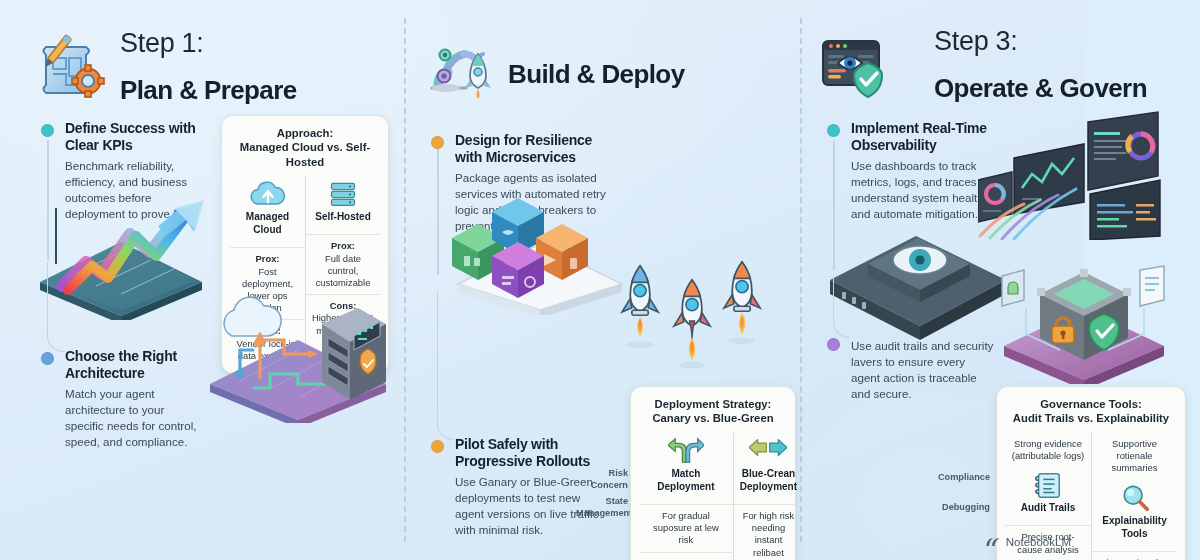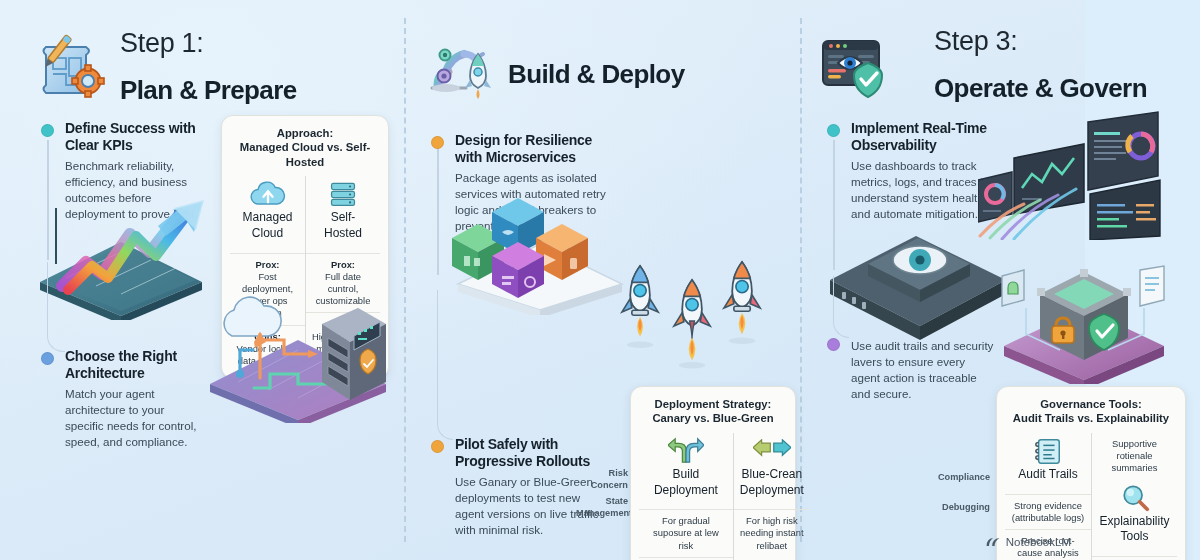--- a/index.html
+++ b/index.html
@@ -85,21 +85,21 @@
     line-height: 1.28; padding: 2px 2px 7px;
   }
   .card-grid { display: flex; }
   .card-col { flex: 1 1 50%; }
   .card-col + .card-col { border-left: 1px solid #dcdcd6; }
   .card-cell {
     padding: 5px 6px; text-align: center;
     font-size: 9.4px; color: #2c3a45; line-height: 1.3;
   }
   .card-cell + .card-cell { border-top: 1px solid #e4e4de; }
-  .cell-head { font-weight: 400; font-size: 12px; color: #15212b; padding-bottom: 6px; }
+  .cell-head { font-weight: 700; font-size: 10px; color: #15212b; padding-bottom: 6px; }
   .cell-label { display: block; font-weight: 700; color: #1b2730; }
   .card-icon { height: 32px; display: flex; align-items: center; justify-content: center; }
 
   
   .row-label {
     position: absolute; text-align: right;
     font-size: 9.2px; font-weight: 700; color: #4a5a66; line-height: 1.25;
   }
 
   
@@ -486,21 +486,21 @@
       <div class="card-grid">
         <div class="card-col">
           <div class="card-cell" style="border-top:none; padding-top:2px;">
             <div class="card-icon">
               <svg viewBox="0 0 40 30" width="36" height="27">
                 <path d="M20 28 L20 14 q0 -7 -8 -7 L8 7 L8 2 L0 9 L8 16 L8 11 L11 11 q5 0 5 5 L16 28 z" fill="#8fc87f" stroke="#4c8a3f" stroke-width="1.4"></path>
                 <path d="M24 28 L24 16 q0 -5 6 -5 L33 11 L33 16 L40 9 L33 2 L33 7 L29 7 q-9 0 -9 9 L20 28 z" fill="#6fc0d8" stroke="#3c7f96" stroke-width="1.4"></path>
               </svg>
             </div>
             <div class="cell-head">
-              <div>Build</div>
+              <div>Match</div>
               <div>Deployment</div>
             </div>
           </div>
           <div class="card-cell">
             <span>For gradual suposure at lew risk</span>
           </div>
           <div class="card-cell">
             <span>When state is externalized/shared</span>
           </div>
         </div>
@@ -702,43 +702,43 @@
       <div>Debugging</div>
     </div>
 
     <div class="card" style="left:196px; top:386px; width:190px;">
       <div class="card-title">
         <div>Governance Tools:</div>
         <div>Audit Trails vs. Explainability</div>
       </div>
       <div class="card-grid">
         <div class="card-col">
+          <div class="card-cell">
+            <span>Strong evidence (attributable logs)</span>
+          </div>
           <div class="card-cell" style="border-top:none; padding-top:2px;">
             <div class="card-icon">
               <svg viewBox="0 0 32 32" width="30" height="30">
                 <rect x="6" y="4" width="22" height="25" rx="2.5" fill="#cfeef5" stroke="#3f8a9c" stroke-width="1.6"></rect>
                 <g stroke="#2f7a8c" stroke-width="1.6">
                     <path d="M11 10 h12"></path>
                     <path d="M11 15 h12"></path>
                     <path d="M11 20 h9"></path>
                     <path d="M11 24 h12"></path>
                   </g>
                 <g stroke="#4a5a66" stroke-width="1.6" fill="none">
                   <path d="M6 7 q-3 0 -3 2 q0 2 3 2"></path>
                     <path d="M6 14 q-3 0 -3 2 q0 2 3 2"></path>
                     <path d="M6 21 q-3 0 -3 2 q0 2 3 2"></path>
                 </g>
               </svg>
             </div>
             <div class="cell-head">Audit Trails</div>
           </div>
           <div class="card-cell">
-            <span>Strong evidence (attributable logs)</span>
-          </div>
-          <div class="card-cell">
             <span>Precise root-cause analysis</span>
           </div>
         </div>
         <div class="card-col">
           <div class="card-cell">
             <span>Supportive rotienale summaries</span>
           </div>
           <div class="card-cell" style="border-top:none; padding-top:2px;">
             <div class="card-icon">
               <svg viewBox="0 0 32 32" width="30" height="30">

